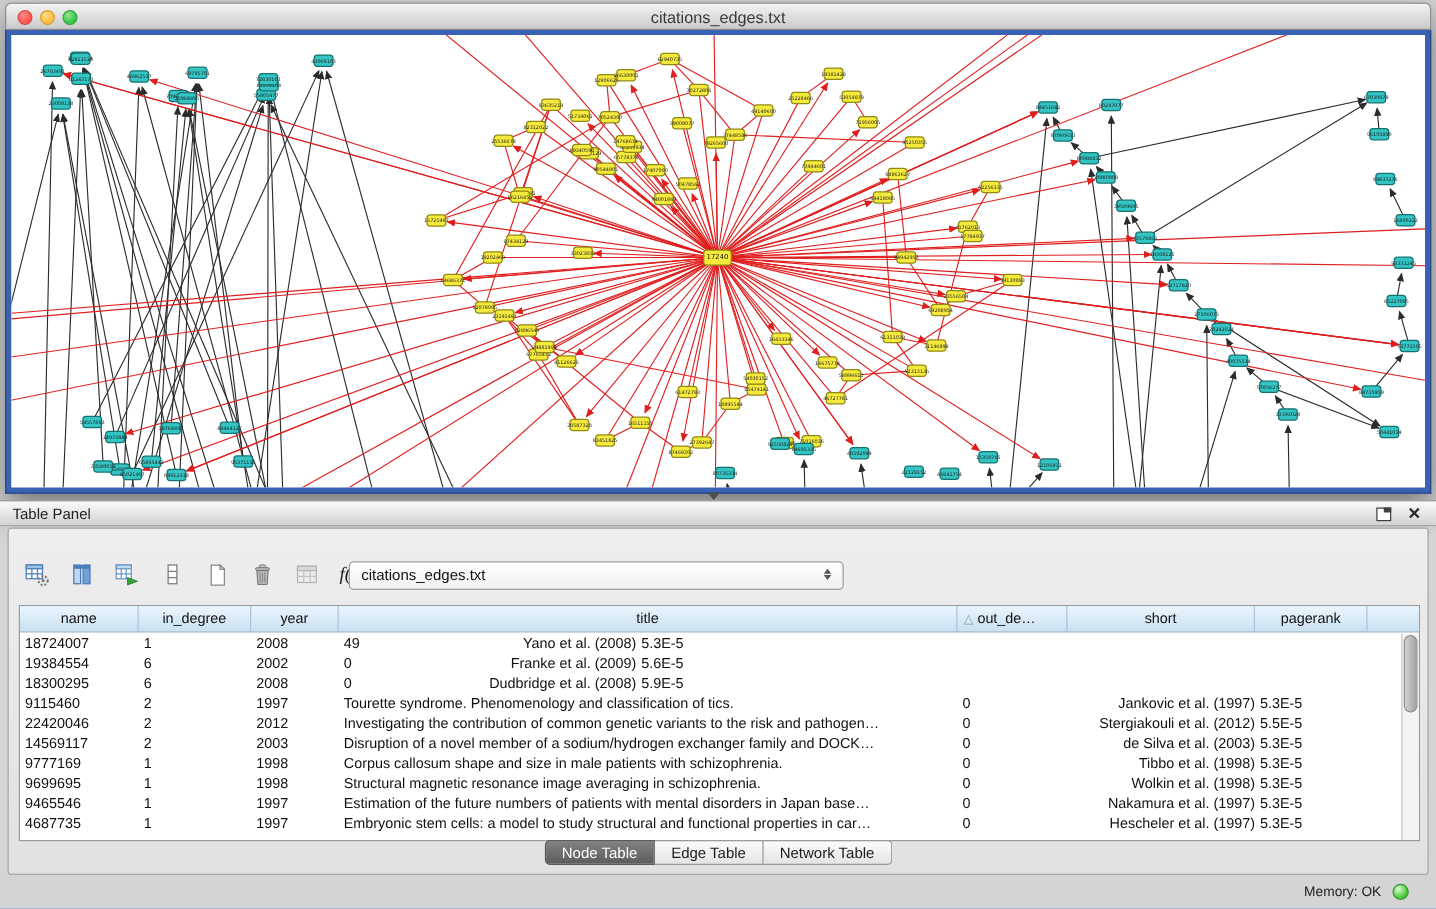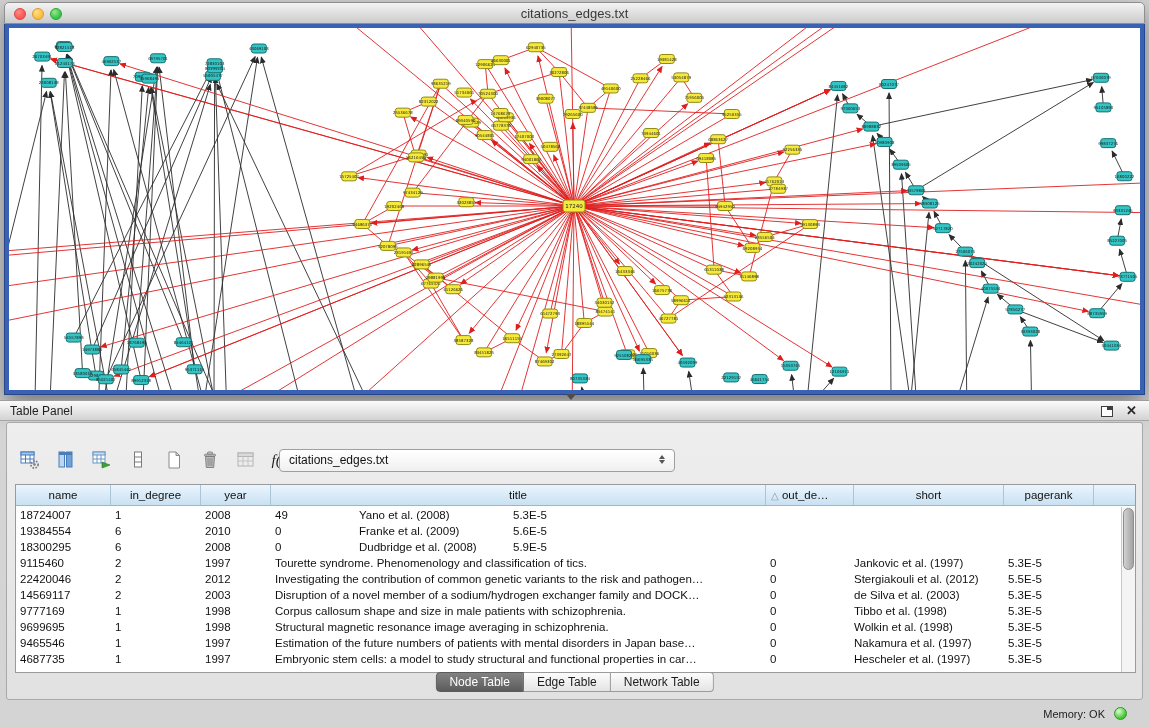--- a/index.html
+++ b/index.html
@@ -40,21 +40,21 @@
 
   
   .tablewrap{position:absolute;left:8px;top:61px;width:1121px;height:189px;border:1px solid #9a9a9a;background:#fff}
   .thead{display:flex;height:21px;background:linear-gradient(#eaf5fd,#c9e1f2);border-bottom:1px solid #9db6c8}
   .th{font-size:11.5px;line-height:20px;text-align:center;color:#111;border-right:1px solid #aac4d8;overflow:hidden;white-space:nowrap}
   .th.left{text-align:left;padding-left:5px}
   .sort-tri{color:#8a9aa8;font-size:10px}
   .rows{position:absolute;top:22px;left:0;right:14px;bottom:0;overflow:hidden;background:#fff}
   .tr{display:flex;height:16px;line-height:16px}
   .td{font-size:11.5px;padding-left:4px;overflow:hidden;white-space:nowrap;color:#111}
-  .td.center{text-align:left;padding-left:0}
+  .td.center{text-align:right;padding-left:0}
   .c0{width:95px}.c1{width:90px}.c2{width:70px}.c3{width:495px}.c4{width:88px}.c5{width:150px}.c6{width:90px}.cfill{flex:1;border-right:none}
   .vscroll{position:absolute;top:22px;right:0;width:14px;bottom:0;background:#f4f4f4;border-left:1px solid #c9c9c9}
   .vthumb{position:absolute;top:1px;left:1px;width:11px;height:62px;background:linear-gradient(90deg,#d2d2d2,#a2a2a2);border:1px solid #8f8f8f;border-radius:6px}
 
   
   .tabs{position:absolute;bottom:7px;left:50%;transform:translateX(-50%);display:flex}
   .tab{font-size:12px;padding:2px 13px;border:1px solid #9b9b9b;border-left:none;background:linear-gradient(#fcfcfc,#e4e4e4);color:#1c1c1c;cursor:default}
   .tab:first-child{border-left:1px solid #9b9b9b;border-radius:4px 0 0 4px}
   .tab:last-child{border-radius:0 4px 4px 0}
   .tab.selected{background:linear-gradient(#828282,#5c5c5c);color:#fff;border-color:#5a5a5a}
@@ -917,21 +917,21 @@
           <div class="td c1">1</div>
           <div class="td c2">2008</div>
           <div class="td c4">49</div>
           <div class="td c5 center">Yano et al. (2008)</div>
           <div class="td c6">5.3E-5</div>
           <div class="td cfill"></div>
         </div>
         <div class="tr">
           <div class="td c0">19384554</div>
           <div class="td c1">6</div>
-          <div class="td c2">2010</div>
+          <div class="td c2">2002</div>
           <div class="td c4">0</div>
           <div class="td c5 center">Franke et al. (2009)</div>
           <div class="td c6">5.6E-5</div>
           <div class="td cfill"></div>
         </div>
         <div class="tr">
           <div class="td c0">18300295</div>
           <div class="td c1">6</div>
           <div class="td c2">2008</div>
           <div class="td c4">0</div>

